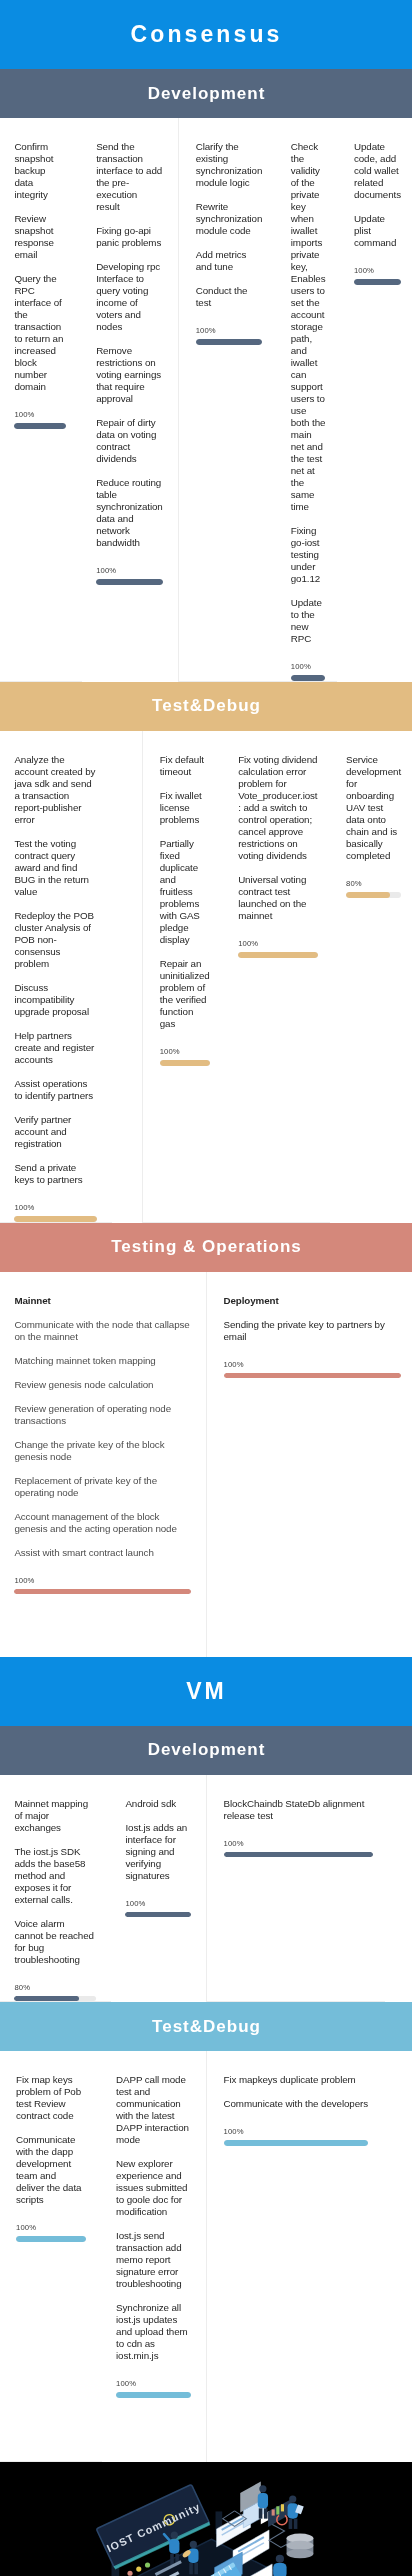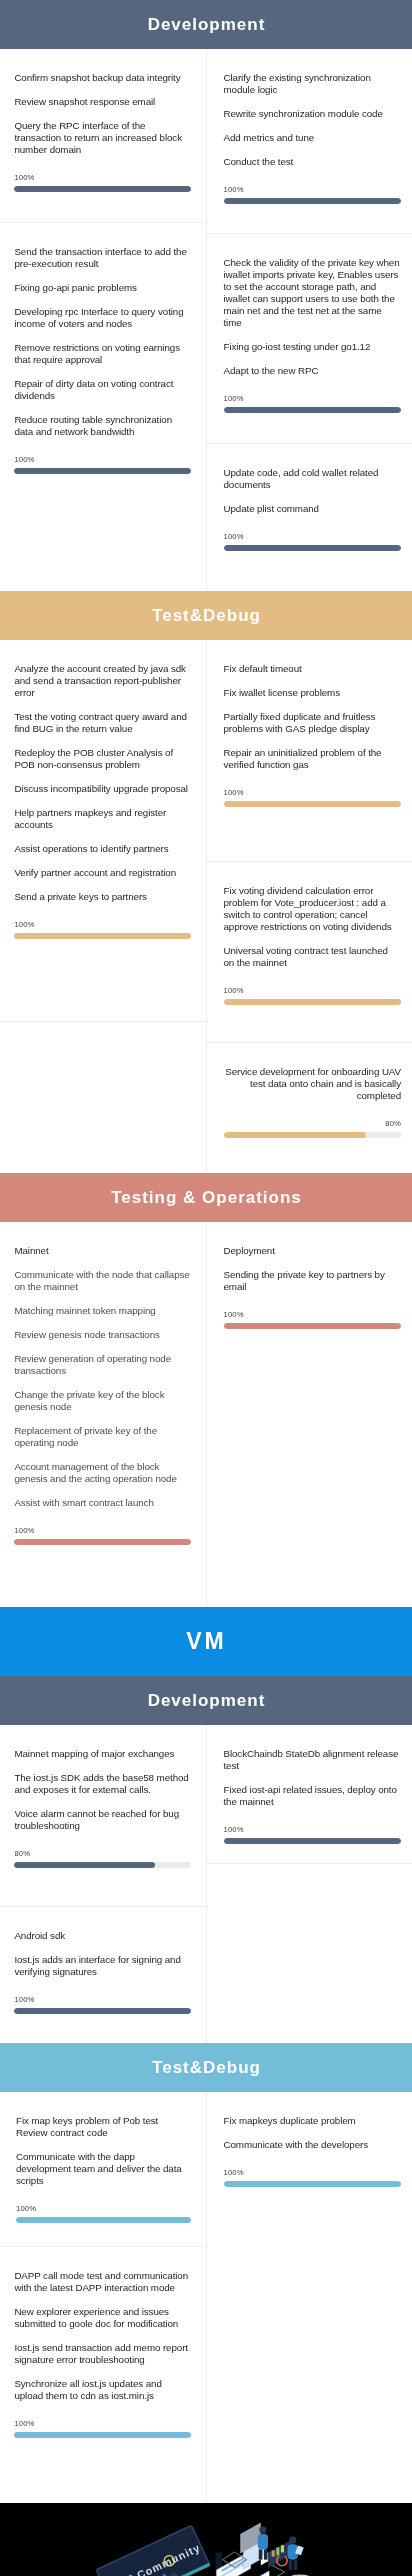--- a/index.html
+++ b/index.html
@@ -3,40 +3,43 @@
 <meta charset="utf-8">
 <style>
   html,body{margin:0;padding:0;background:#ffffff;}
   body{width:413px;font-family:"Liberation Sans",sans-serif;-webkit-font-smoothing:antialiased;}
   #app{width:413px;}
   .section-header{height:69px;display:flex;align-items:center;justify-content:center;
     color:#fff;font-size:23px;font-weight:600;letter-spacing:3.1px;}
   .band{height:49px;display:flex;align-items:center;justify-content:center;
     color:#fff;font-size:17px;font-weight:600;letter-spacing:1px;}
   .grid{display:flex;align-items:stretch;background:#fff;}
-  .col{display:flex;flex-direction:column;}
+  .col{display:flex;flex-direction:row;}
   .col.left{width:206px;border-right:1px solid #ededed;}
   .col.right{flex:1;}
   .card{box-sizing:border-box;padding:23px 15.5px 0 14.4px;background:#fff;}
   .col.right .card{padding:23px 12px 0 16.5px;}
   .card.sep{border-bottom:1px solid #ededed;}
-  .card-title{font-size:9.8px;line-height:12px;color:#262626;margin:0 0 12px;letter-spacing:-0.1px;}
+  .card-title{font-size:9.8px;line-height:12px;color:#262626;margin:0 0 12px;letter-spacing:-0.1px;font-weight:bold;}
   .task{font-size:9.8px;line-height:12px;color:#262626;margin:0 0 12px;letter-spacing:-0.1px;}
   .task.muted{color:#4d4d4d;}
   .progress{margin-top:17px;}
   .p-label{font-size:7.7px;color:#3d3d3d;margin:0 0 4.1px;letter-spacing:0.1px;}
   .p-track{height:5.7px;border-radius:3.1px;background:#eaeaea;overflow:hidden;}
   .p-fill{height:5.7px;border-radius:3.1px;}
   .footer{width:413px;height:189px;background:#000;overflow:hidden;}
   .footer svg{display:block;}
 </style>
 </head>
 <body>
 
 <div id="app">
+    <div class="section-header" style="background: rgb(10, 140, 226);">
+      <span>Consensus</span>
+    </div>
     <div class="band" style="background: rgb(85, 103, 127);">
       <span>Development</span>
     </div>
     <div class="grid">
       <div class="col left">
         <div class="card sep" style="min-height: 174px;">
           <p class="task">Confirm snapshot backup data integrity</p>
           <p class="task">Review snapshot response email</p>
           <p class="task">Query the RPC interface of the transaction to return an increased block number domain</p>
           <div class="progress">
@@ -70,21 +73,21 @@
           <div class="progress">
             <div class="p-label">100%</div>
             <div class="p-track">
               <div class="p-fill" style="width: 100%; background: rgb(85, 103, 127);"></div>
             </div>
           </div>
         </div>
         <div class="card sep" style="min-height: 210px;">
           <p class="task">Check the validity of the private key when iwallet imports private key, Enables users to set the account storage path, and  iwallet can support users to use both the main net and the test net at the same time</p>
           <p class="task">Fixing go-iost testing under go1.12</p>
-          <p class="task">Adapt to the new RPC</p>
+          <p class="task">Update to the new RPC</p>
           <div class="progress">
             <div class="p-label">100%</div>
             <div class="p-track">
               <div class="p-fill" style="width: 100%; background: rgb(85, 103, 127);"></div>
             </div>
           </div>
         </div>
         <div class="card" style="min-height: 147px;">
           <p class="task">Update code, add cold wallet related documents</p>
           <p class="task">Update plist command</p>
@@ -100,21 +103,21 @@
     <div class="band" style="background: rgb(226, 188, 130);">
       <span>Test&amp;Debug</span>
     </div>
     <div class="grid">
       <div class="col left">
         <div class="card sep" style="min-height: 382px;">
           <p class="task">Analyze the account created by java sdk and send a transaction report-publisher error</p>
           <p class="task">Test the voting contract query award and find BUG in the return value</p>
           <p class="task">Redeploy the POB cluster Analysis of POB non-consensus problem</p>
           <p class="task">Discuss incompatibility upgrade proposal</p>
-          <p class="task">Help partners mapkeys and register accounts</p>
+          <p class="task">Help partners create and register accounts</p>
           <p class="task">Assist operations to identify partners</p>
           <p class="task">Verify partner account and registration</p>
           <p class="task">Send a private keys to partners</p>
           <div class="progress">
             <div class="p-label">100%</div>
             <div class="p-track">
               <div class="p-fill" style="width: 100%; background: rgb(226, 188, 130);"></div>
             </div>
           </div>
         </div>
@@ -136,41 +139,41 @@
         <div class="card sep" style="min-height: 181px;">
           <p class="task">Fix voting dividend calculation error problem for Vote_producer.iost : add a switch to control operation; cancel approve restrictions on voting dividends</p>
           <p class="task">Universal voting contract test launched on the mainnet</p>
           <div class="progress">
             <div class="p-label">100%</div>
             <div class="p-track">
               <div class="p-fill" style="width: 100%; background: rgb(226, 188, 130);"></div>
             </div>
           </div>
         </div>
-        <div class="card" style="min-height: 130px; text-align: right;">
+        <div class="card" style="min-height: 130px;">
           <p class="task">Service development for onboarding UAV test data onto chain and is basically completed</p>
           <div class="progress">
             <div class="p-label">80%</div>
             <div class="p-track">
               <div class="p-fill" style="width: 80%; background: rgb(226, 188, 130);"></div>
             </div>
           </div>
         </div>
       </div>
     </div>
     <div class="band" style="background: rgb(212, 136, 123);">
       <span>Testing &amp; Operations</span>
     </div>
     <div class="grid">
       <div class="col left">
         <div class="card" style="min-height: 385px;">
           <div class="card-title">Mainnet</div>
           <p class="task muted">Communicate with the node that callapse on the mainnet</p>
           <p class="task muted">Matching mainnet token mapping</p>
-          <p class="task muted">Review genesis node transactions</p>
+          <p class="task muted">Review genesis node calculation</p>
           <p class="task muted">Review generation of operating node transactions</p>
           <p class="task muted">Change the  private key of the block genesis node</p>
           <p class="task muted">Replacement of private key of the operating node</p>
           <p class="task muted">Account management of the block genesis and the acting operation node</p>
           <p class="task muted">Assist with smart contract launch</p>
           <div class="progress">
             <div class="p-label">100%</div>
             <div class="p-track">
               <div class="p-fill" style="width: 100%; background: rgb(212, 136, 123);"></div>
             </div>
@@ -216,21 +219,20 @@
             <div class="p-label">100%</div>
             <div class="p-track">
               <div class="p-fill" style="width: 100%; background: rgb(85, 103, 127);"></div>
             </div>
           </div>
         </div>
       </div>
       <div class="col right">
         <div class="card sep" style="min-height: 139px;">
           <p class="task">BlockChaindb StateDb alignment release test</p>
-          <p class="task">Fixed iost-api related issues, deploy onto the mainnet</p>
           <div class="progress">
             <div class="p-label">100%</div>
             <div class="p-track">
               <div class="p-fill" style="width: 100%; background: rgb(85, 103, 127);"></div>
             </div>
           </div>
         </div>
         <div class="card" style="min-height: 179px;"></div>
       </div>
     </div>

